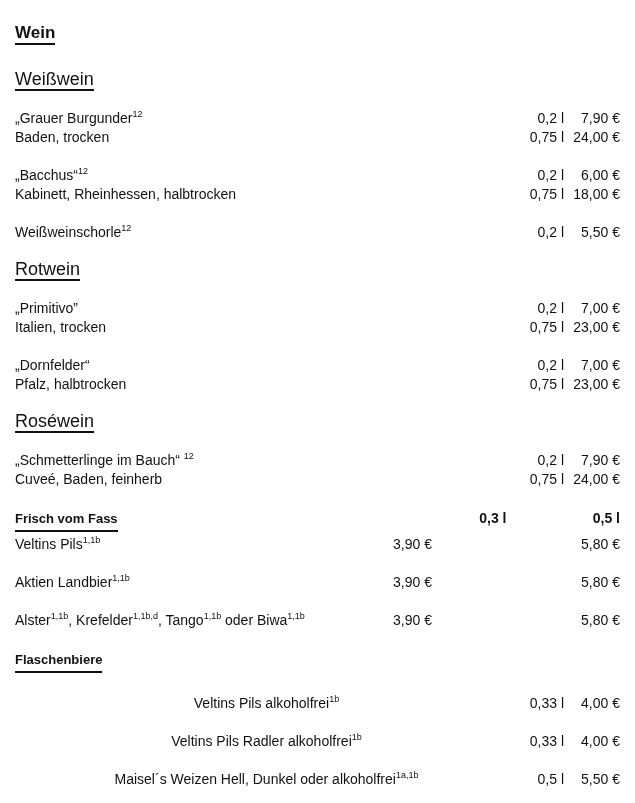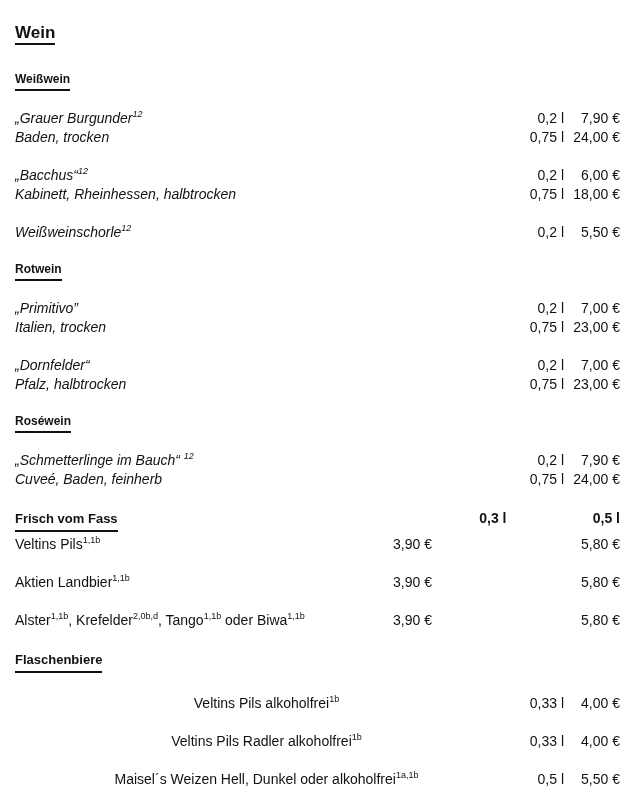--- a/index.html
+++ b/index.html
@@ -25,34 +25,34 @@
     border-bottom: 2px solid #111;
     padding-bottom: 1px;
   }
   .menu-title {
     font-size: 17px;
     line-height: 19px;
     font-weight: bold;
     margin: 0 0 26px 0;
   }
   .sub-heading {
-    font-size: 12px;
+    font-size: 18px;
     line-height: 17px;
-    font-weight: bold;
+    font-weight: normal;
     margin: 0 0 18px 0;
   }
   .big-heading {
     font-size: 13px;
     line-height: 21px;
     font-weight: bold;
     margin: 0;
   }
   .wine-item { display: flex; margin-bottom: 19px; }
   .wine-text { flex: 1; min-width: 0; }
-  .wine-name, .wine-desc { line-height: 19px; font-style: italic; }
+  .wine-name, .wine-desc { line-height: 19px; }
   .wine-prices { white-space: nowrap; }
   .price-line { display: flex; justify-content: flex-end; line-height: 19px; align-items: center; }
   .vol   { display: inline-block; width: 46px; text-align: right; }
   .price { display: inline-block; width: 56px; text-align: right; }
 
   .fass-section { margin-top: 11px; }
   .fass-header {
     display: grid;
     grid-template-columns: 378px 1fr auto;
     align-items: baseline;
@@ -191,21 +191,21 @@
     <div class="col-right">5,80 €</div>
   </div>
 
   <div class="fass-row">
     <div>Aktien Landbier<sup>1,1b</sup></div>
     <div>3,90 €</div>
     <div class="col-right">5,80 €</div>
   </div>
 
   <div class="fass-row">
-    <div>Alster<sup>1,1b</sup>, Krefelder<sup>2,0b,d</sup>, Tango<sup>1,1b</sup> oder Biwa<sup>1,1b</sup></div>
+    <div>Alster<sup>1,1b</sup>, Krefelder<sup>1,1b,d</sup>, Tango<sup>1,1b</sup> oder Biwa<sup>1,1b</sup></div>
     <div>3,90 €</div>
     <div class="col-right">5,80 €</div>
   </div>
 </div>
 
 <div>
   <h2 class="big-heading bottles-heading"><span class="u">Flaschenbiere</span></h2>
 
   <div class="bottle-row">
     <div class="bottle-name">Veltins Pils alkoholfrei<sup>1b</sup></div>

